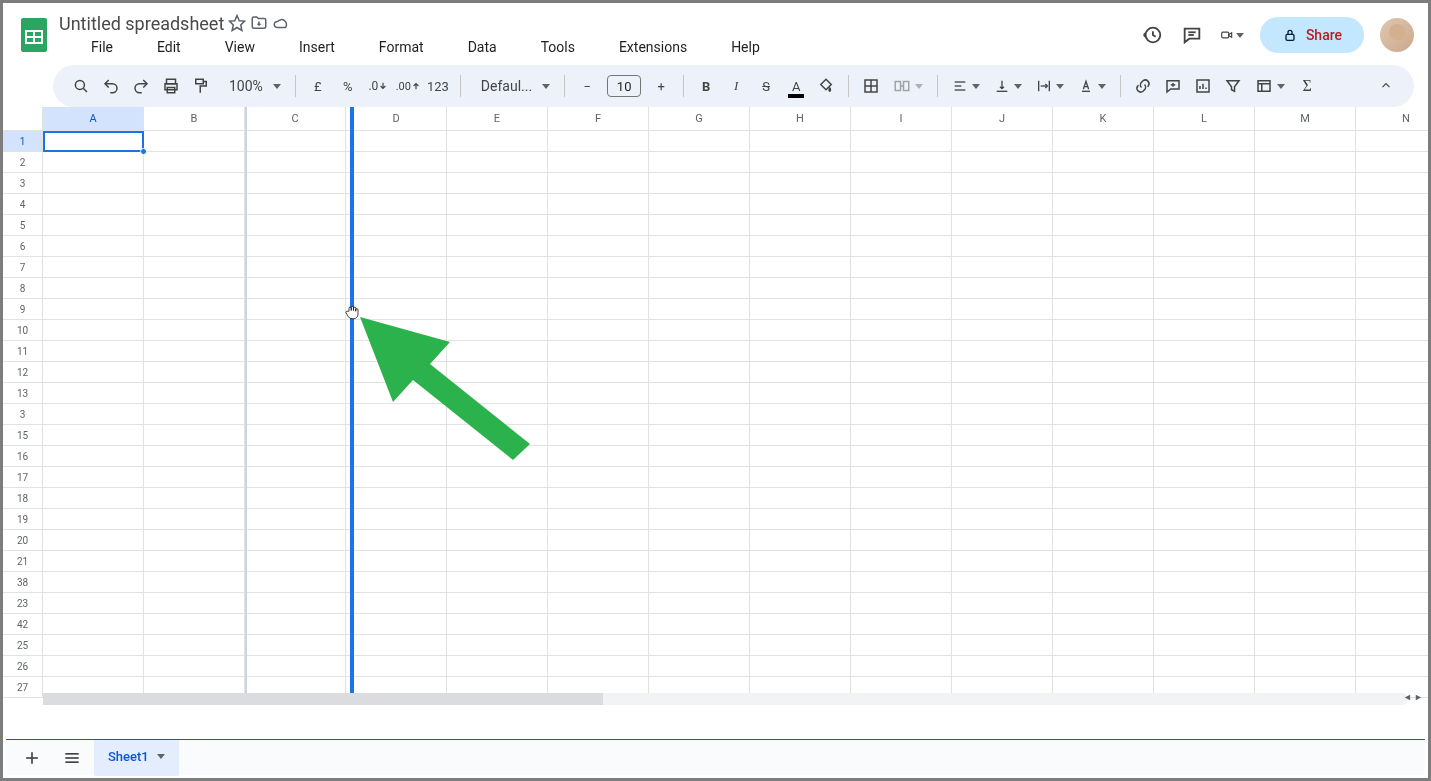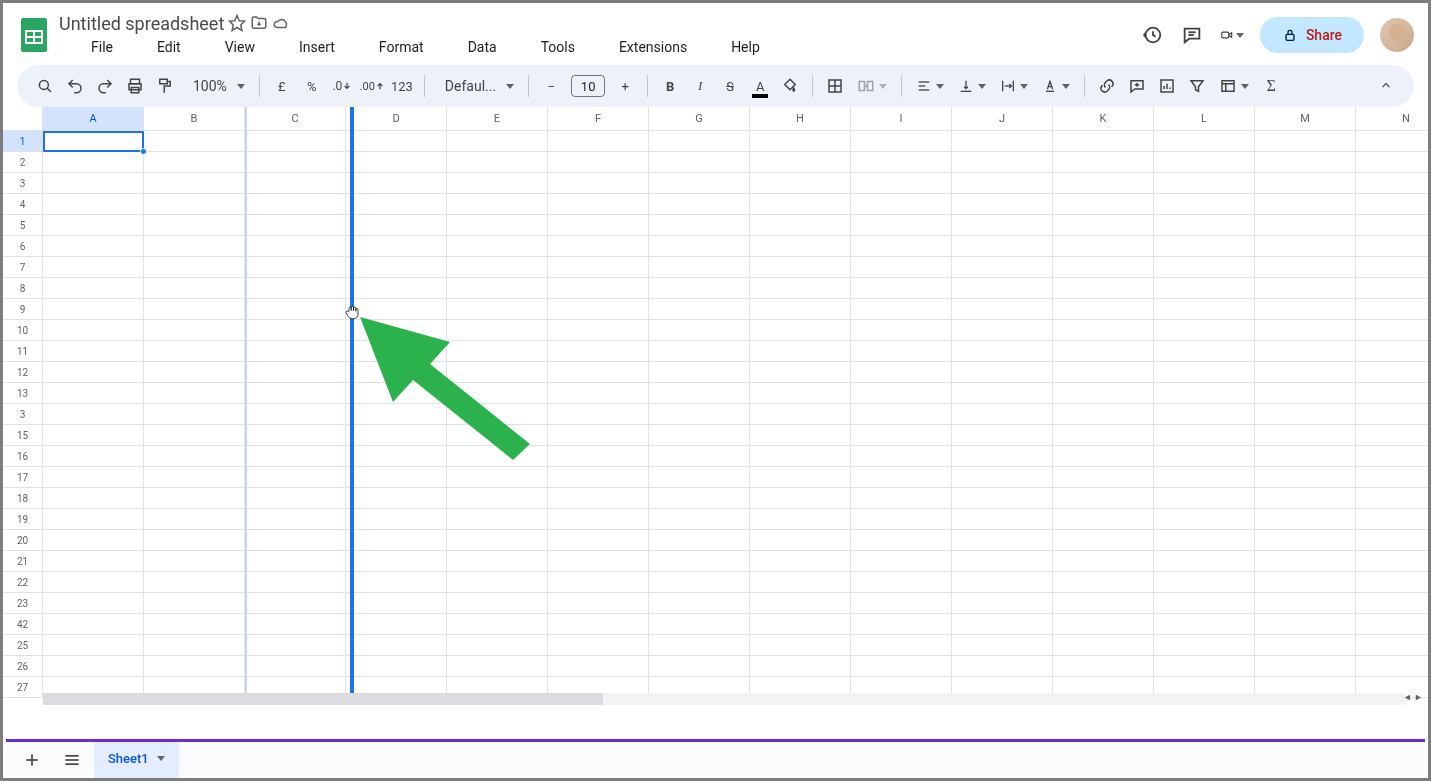--- a/index.html
+++ b/index.html
@@ -31,21 +31,21 @@
   .menu-item { padding: 3px 8px; font-size: 14px; color: #1f1f1f; border-radius: 4px; cursor: pointer; margin-left: 24px; }
   .header-right { margin-left: auto; display: flex; align-items: center; gap: 16px; }
   .hr-icon { width: 24px; height: 24px; display:flex; align-items:center; justify-content:center; color:#444; cursor:pointer; }
   .share-btn {
     background: #c3e7ff; color: #b91c1c; border-radius: 40px;
     padding: 10px 22px; display: flex; align-items: center; gap: 8px;
     font-weight: 500; font-size: 14px; cursor: pointer;
   }
   .avatar { width: 34px; height: 34px; border-radius: 50%; background: linear-gradient(135deg,#e0c7b0,#c9a98c); cursor:pointer; overflow:hidden; position:relative;}
   .avatar::after{content:"";position:absolute;top:6px;left:9px;width:16px;height:16px;border-radius:50%;background:#d4af90;}
-  .toolbar-wrap { padding: 6px 14px 0 14px; }
+  .toolbar-wrap { padding: 6px 14px 0 14px; margin-left: 36px; }
   .toolbar {
     background: #edf2fa;
     border-radius: 30px;
     height: 42px;
     display: flex;
     align-items: center;
     padding: 0 14px;
     gap: 2px;
   }
   .tb-btn {
@@ -127,22 +127,22 @@
   .h-scrollbar {
     position:absolute; bottom:0; left:40px; right:20px; height:12px; background:#f1f3f4; border-radius:6px;
     display:flex; align-items:center;
   }
   .h-scrollbar .bar{position:absolute;left:0;width:560px;height:12px;background:#dadce0;}
   .bottom-corner{position:absolute;right:0;bottom:0;width:30px;height:16px;display:flex;gap:2px;align-items:center;justify-content:center;}
   .tiny-arrow{font-size:9px;color:#5f6368;cursor:pointer;}
   
   .sheet-tabs {
     position:absolute; bottom:3px; left:3px; right:3px; height:36px;
-    background:#f9fbfd; border-top:3px solid #6d28d9;
-    display:flex; align-items:flex-start; padding: 0 8px; gap:4px;
+    background:#f9fbfd; border-top:1px solid #6d28d9;
+    display:flex; align-items:center; padding: 0 8px; gap:4px;
   }
   .tab-btn-icon {
     width:36px;height:36px;display:flex;align-items:center;justify-content:center;color:#444;cursor:pointer;
   }
   .sheet-tab {
     background:#e5edf8; padding: 8px 14px; border-radius: 0;
     display:flex; align-items:center; gap:8px; font-size:13px; color:#0b57d0;
     font-weight:500; cursor:pointer; height:36px;
     border-bottom: 3px solid transparent;
   }
@@ -431,21 +431,21 @@
           <div class="row-header">12</div>
           <div class="row-header">13</div>
           <div class="row-header">3</div>
           <div class="row-header">15</div>
           <div class="row-header">16</div>
           <div class="row-header">17</div>
           <div class="row-header">18</div>
           <div class="row-header">19</div>
           <div class="row-header">20</div>
           <div class="row-header">21</div>
-          <div class="row-header">22</div>
+          <div class="row-header">38</div>
           <div class="row-header">23</div>
           <div class="row-header">42</div>
           <div class="row-header">25</div>
           <div class="row-header">26</div>
           <div class="row-header">27</div>
         </div>
       <div class="cells" id="cells-area">
         <div class="active-cell-overlay"></div>
         <div class="active-cell-handle"></div>
       <div class="cell-row">

